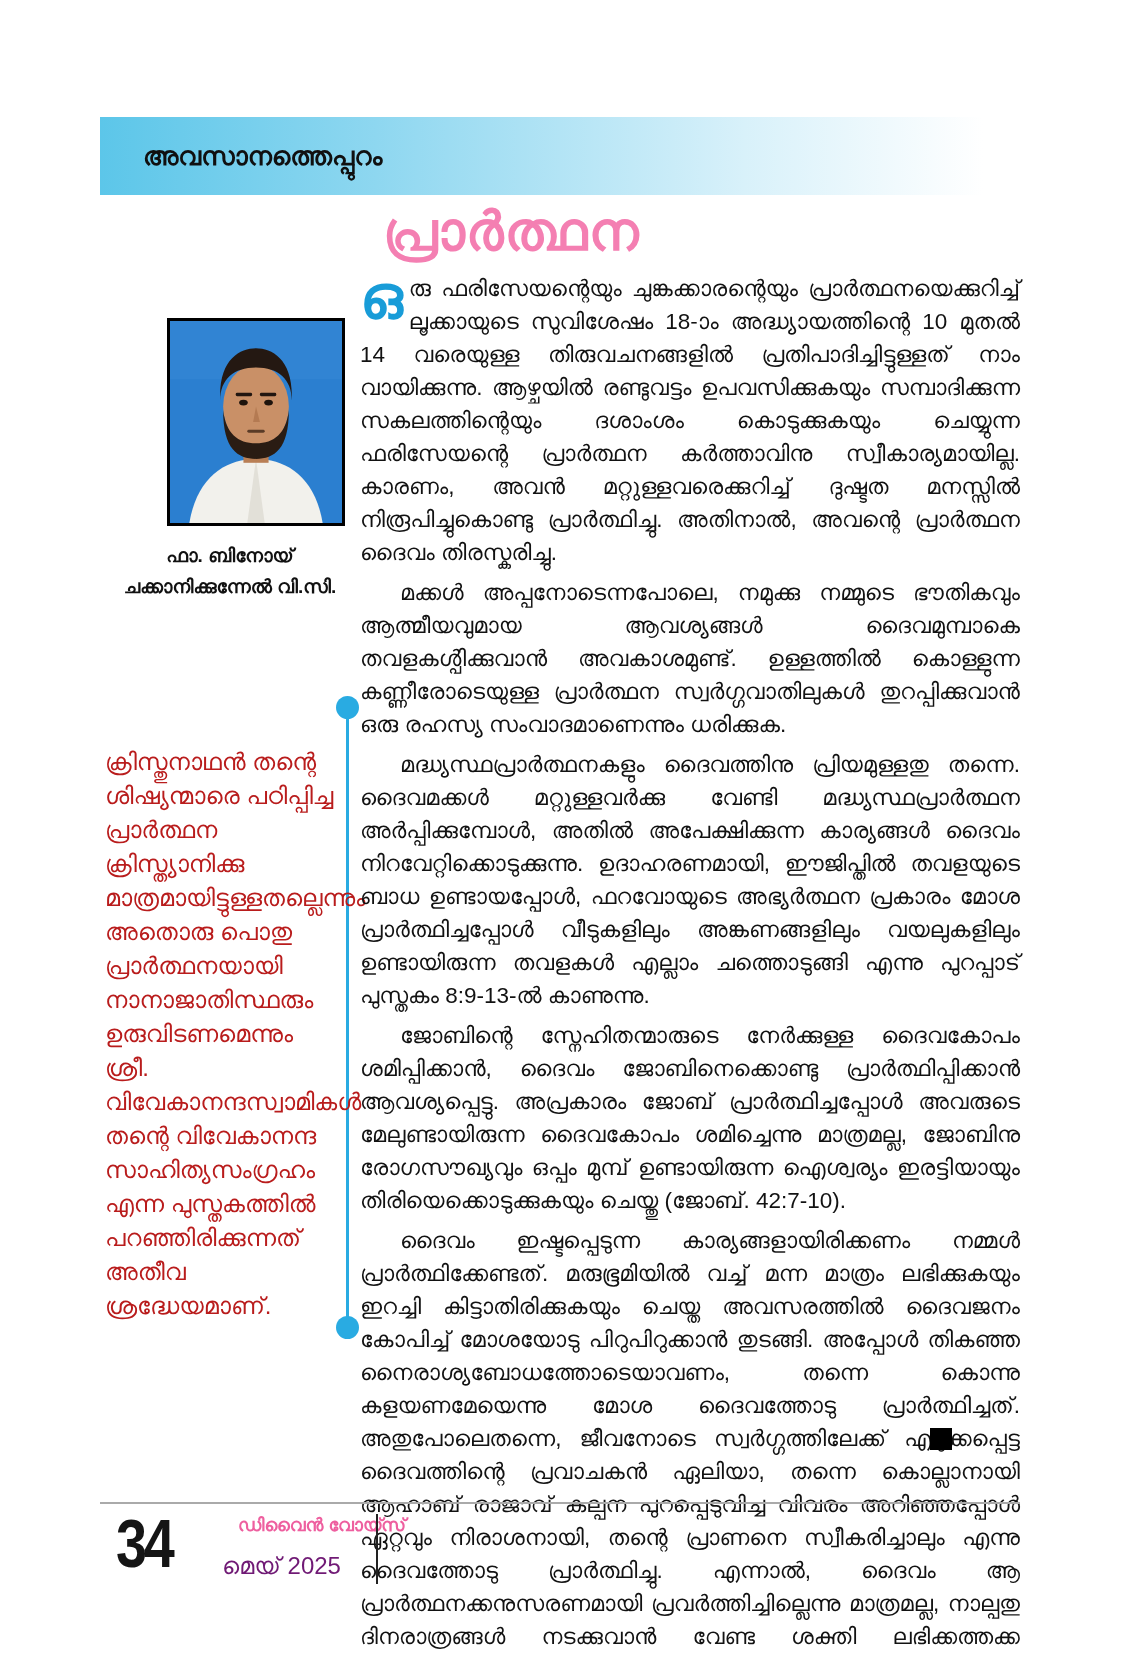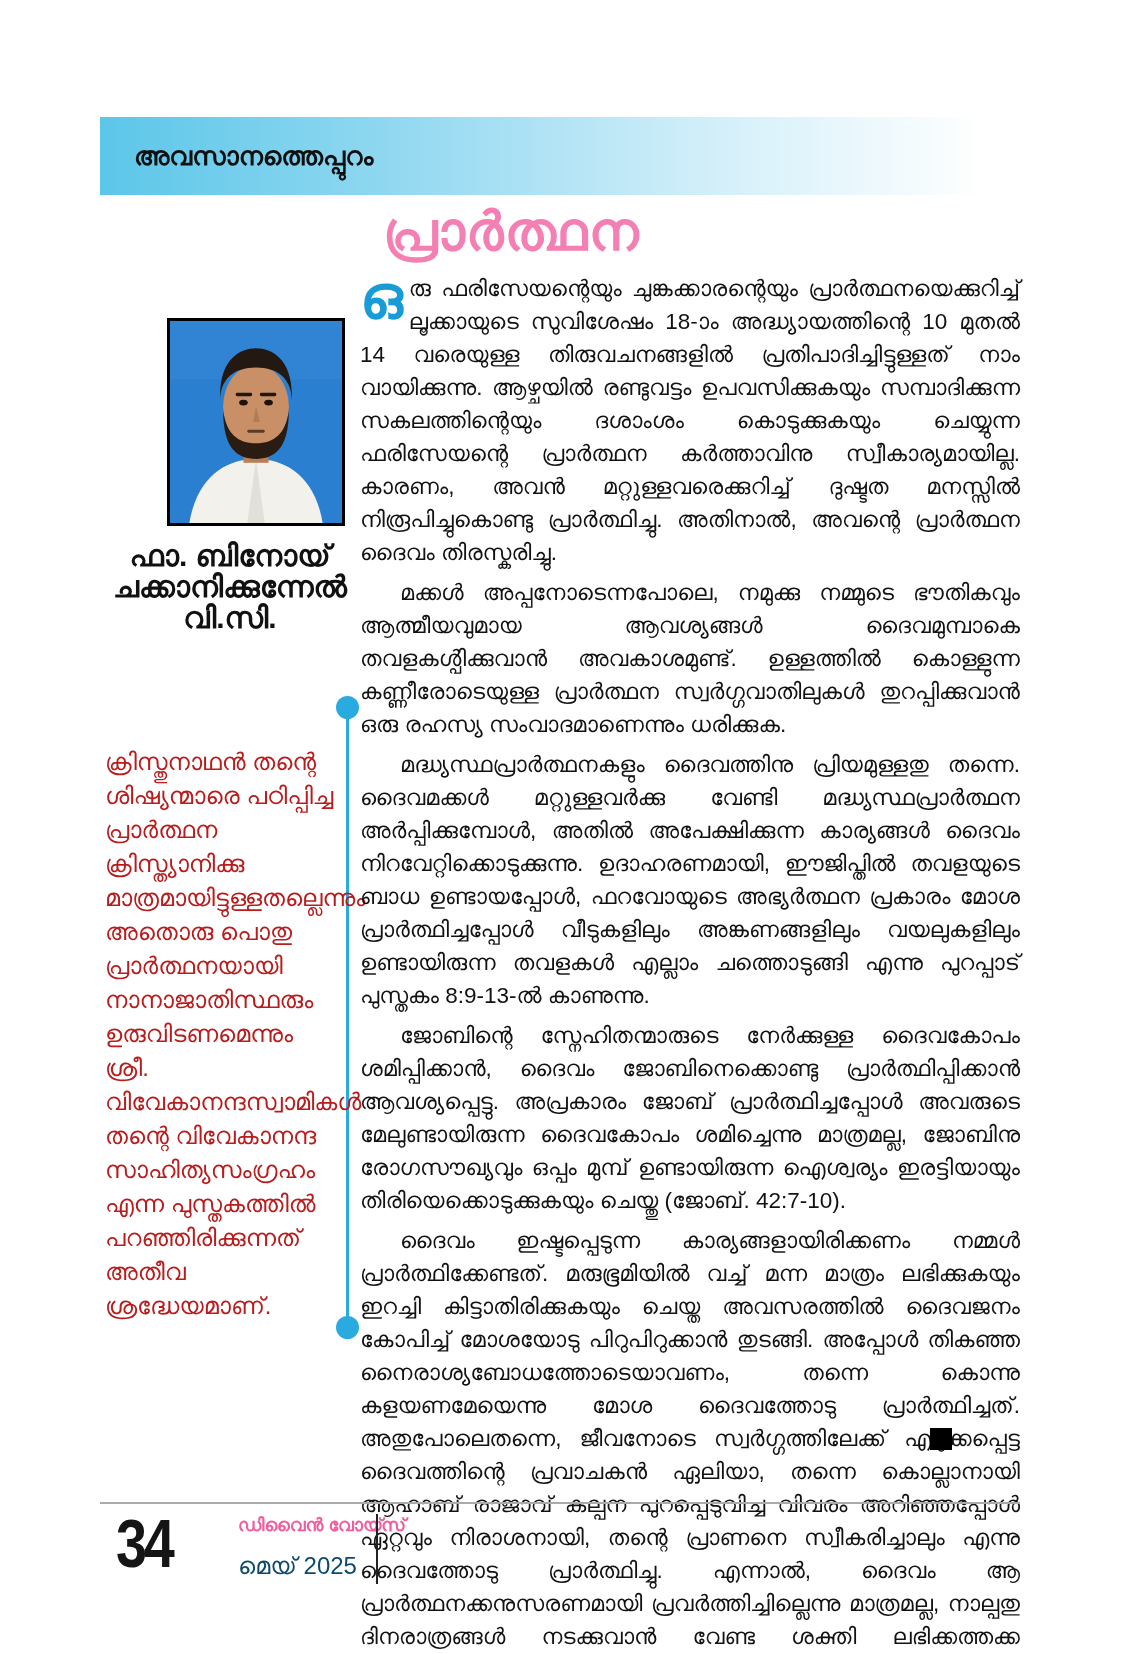--- a/index.html
+++ b/index.html
@@ -11,36 +11,36 @@
     color:#111;
     overflow:hidden;
   }
   
   .banner{
     position:absolute;left:100px;top:117px;width:920px;height:78px;
     background:linear-gradient(to right,#5cc6e9 0%,#8ed7f0 30%,#d8f1fa 70%,#ffffff 96%);
     display:flex;align-items:center;
   }
   .banner .label{
-    padding-left:34px;font-size:26px;font-weight:bold;color:#101010;
+    padding-left:43px;font-size:26px;font-weight:bold;color:#101010;
   }
   
   .title{
     position:absolute;left:383px;top:200px;width:400px;
     font-size:54px;font-weight:bold;color:#f47fb2;letter-spacing:1px;
   }
   
   .photo{
     position:absolute;left:167px;top:318px;width:178px;height:208px;
     border:3px solid #000;background:#2b7fd0;box-sizing:border-box;
   }
   .photo svg{display:block;width:100%;height:100%;}
   .caption{
     position:absolute;left:95px;top:540px;width:270px;
-    text-align:center;font-size:30px;font-weight:bold;line-height:31px;color:#111;
+    text-align:center;font-size:19px;font-weight:bold;line-height:31px;color:#111;
   }
   
   .quote{
     position:absolute;left:105px;top:745px;width:232px;
     font-size:24px;line-height:34px;color:#b91c1c;
   }
   .rule-v{
     position:absolute;left:346px;top:707px;width:3px;height:620px;
     background:#29abe2;
   }
@@ -75,22 +75,22 @@
   .page-number{
     position:absolute;left:116px;top:1504px;
     font-size:68px;font-weight:bold;color:#151515;letter-spacing:-4px;
     transform:scaleX(0.82);transform-origin:left top;
   }
   .magazine-name{
     position:absolute;left:238px;top:1515px;
     font-size:18px;font-weight:bold;color:#ee5f9f;
   }
   .issue-date{
-    position:absolute;left:238px;top:1552px;
-    font-size:24px;color:#0c4a6e;
+    position:absolute;left:222px;top:1552px;
+    font-size:24px;color:#701a75;
   }
   .footer-divider{
     position:absolute;left:376px;top:1514px;width:2px;height:70px;background:#222;
   }
 </style>
 </head>
 <body>
 
 <div id="page">
 

